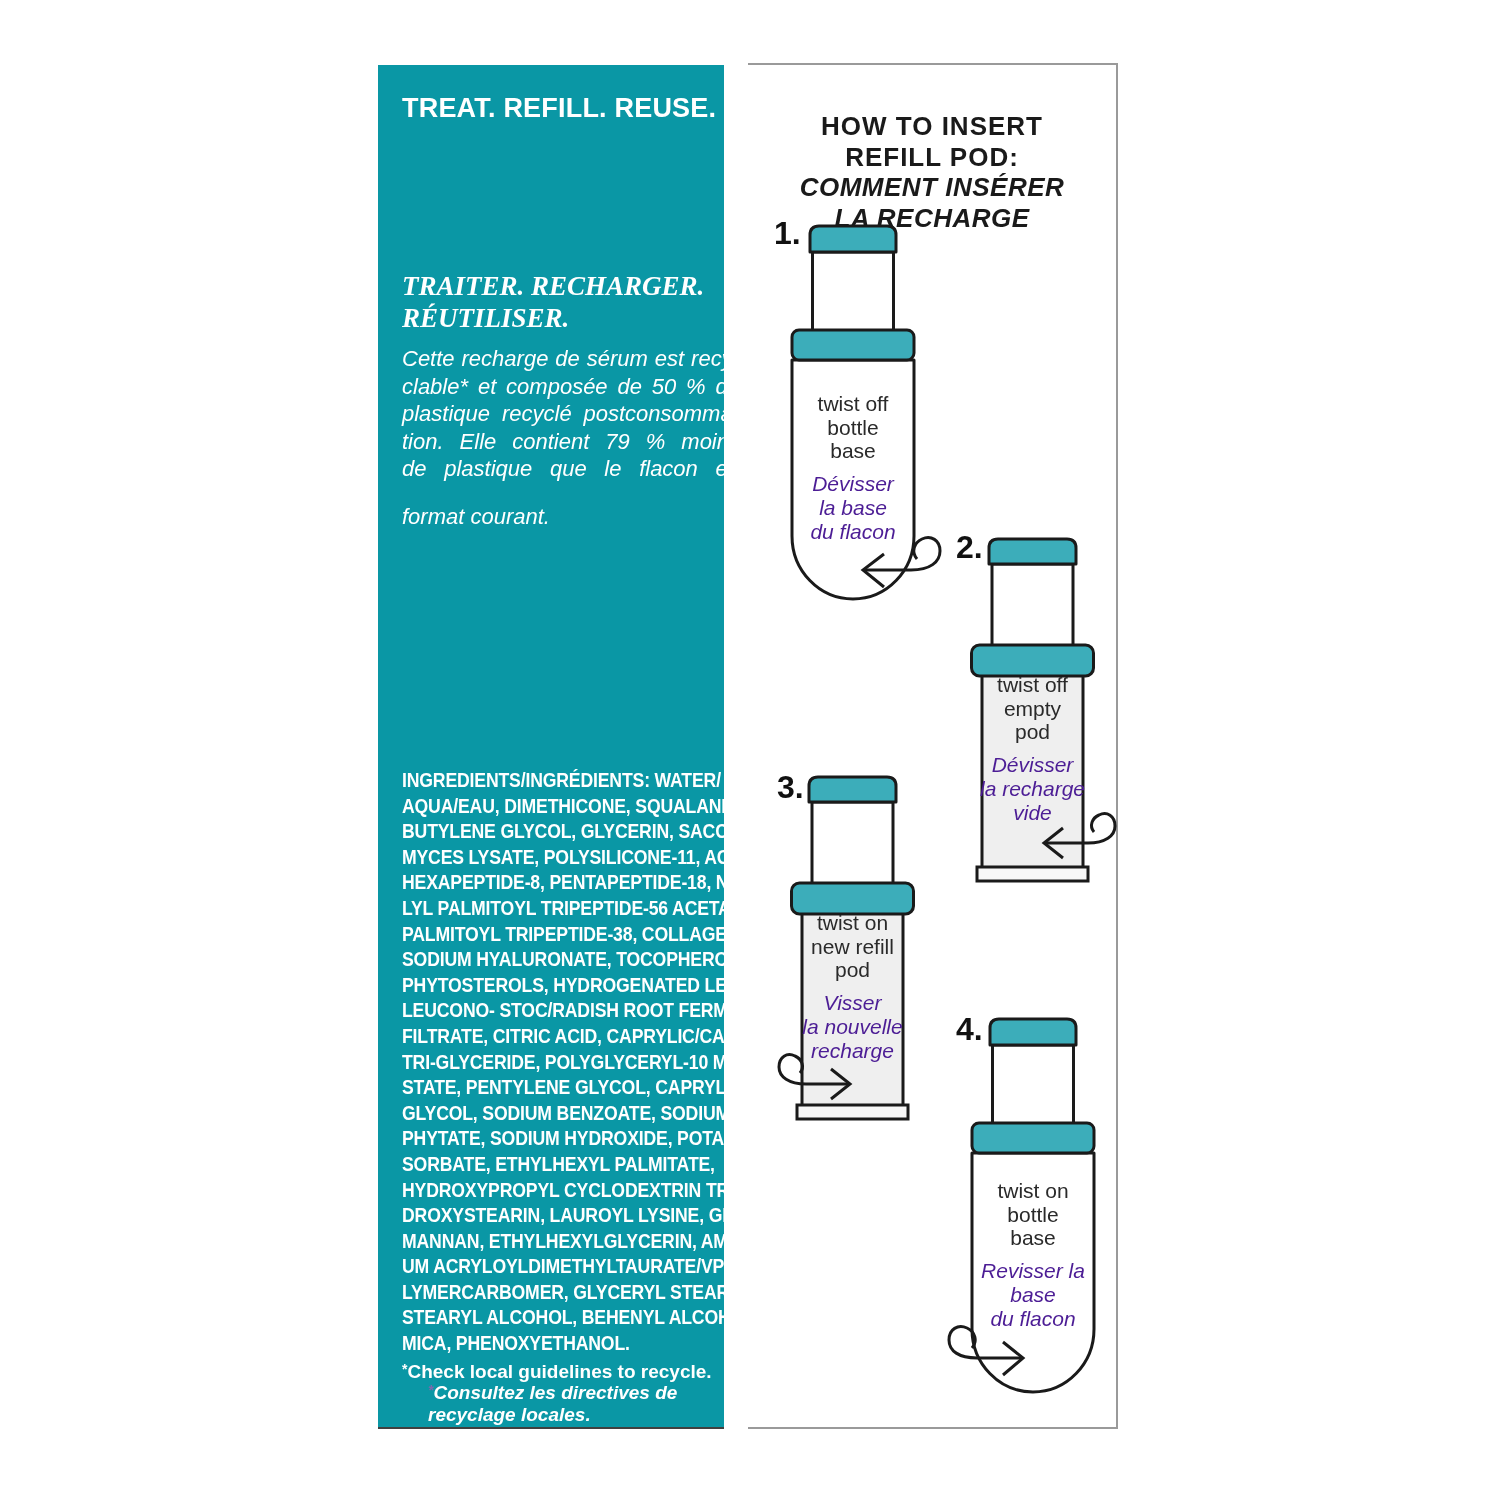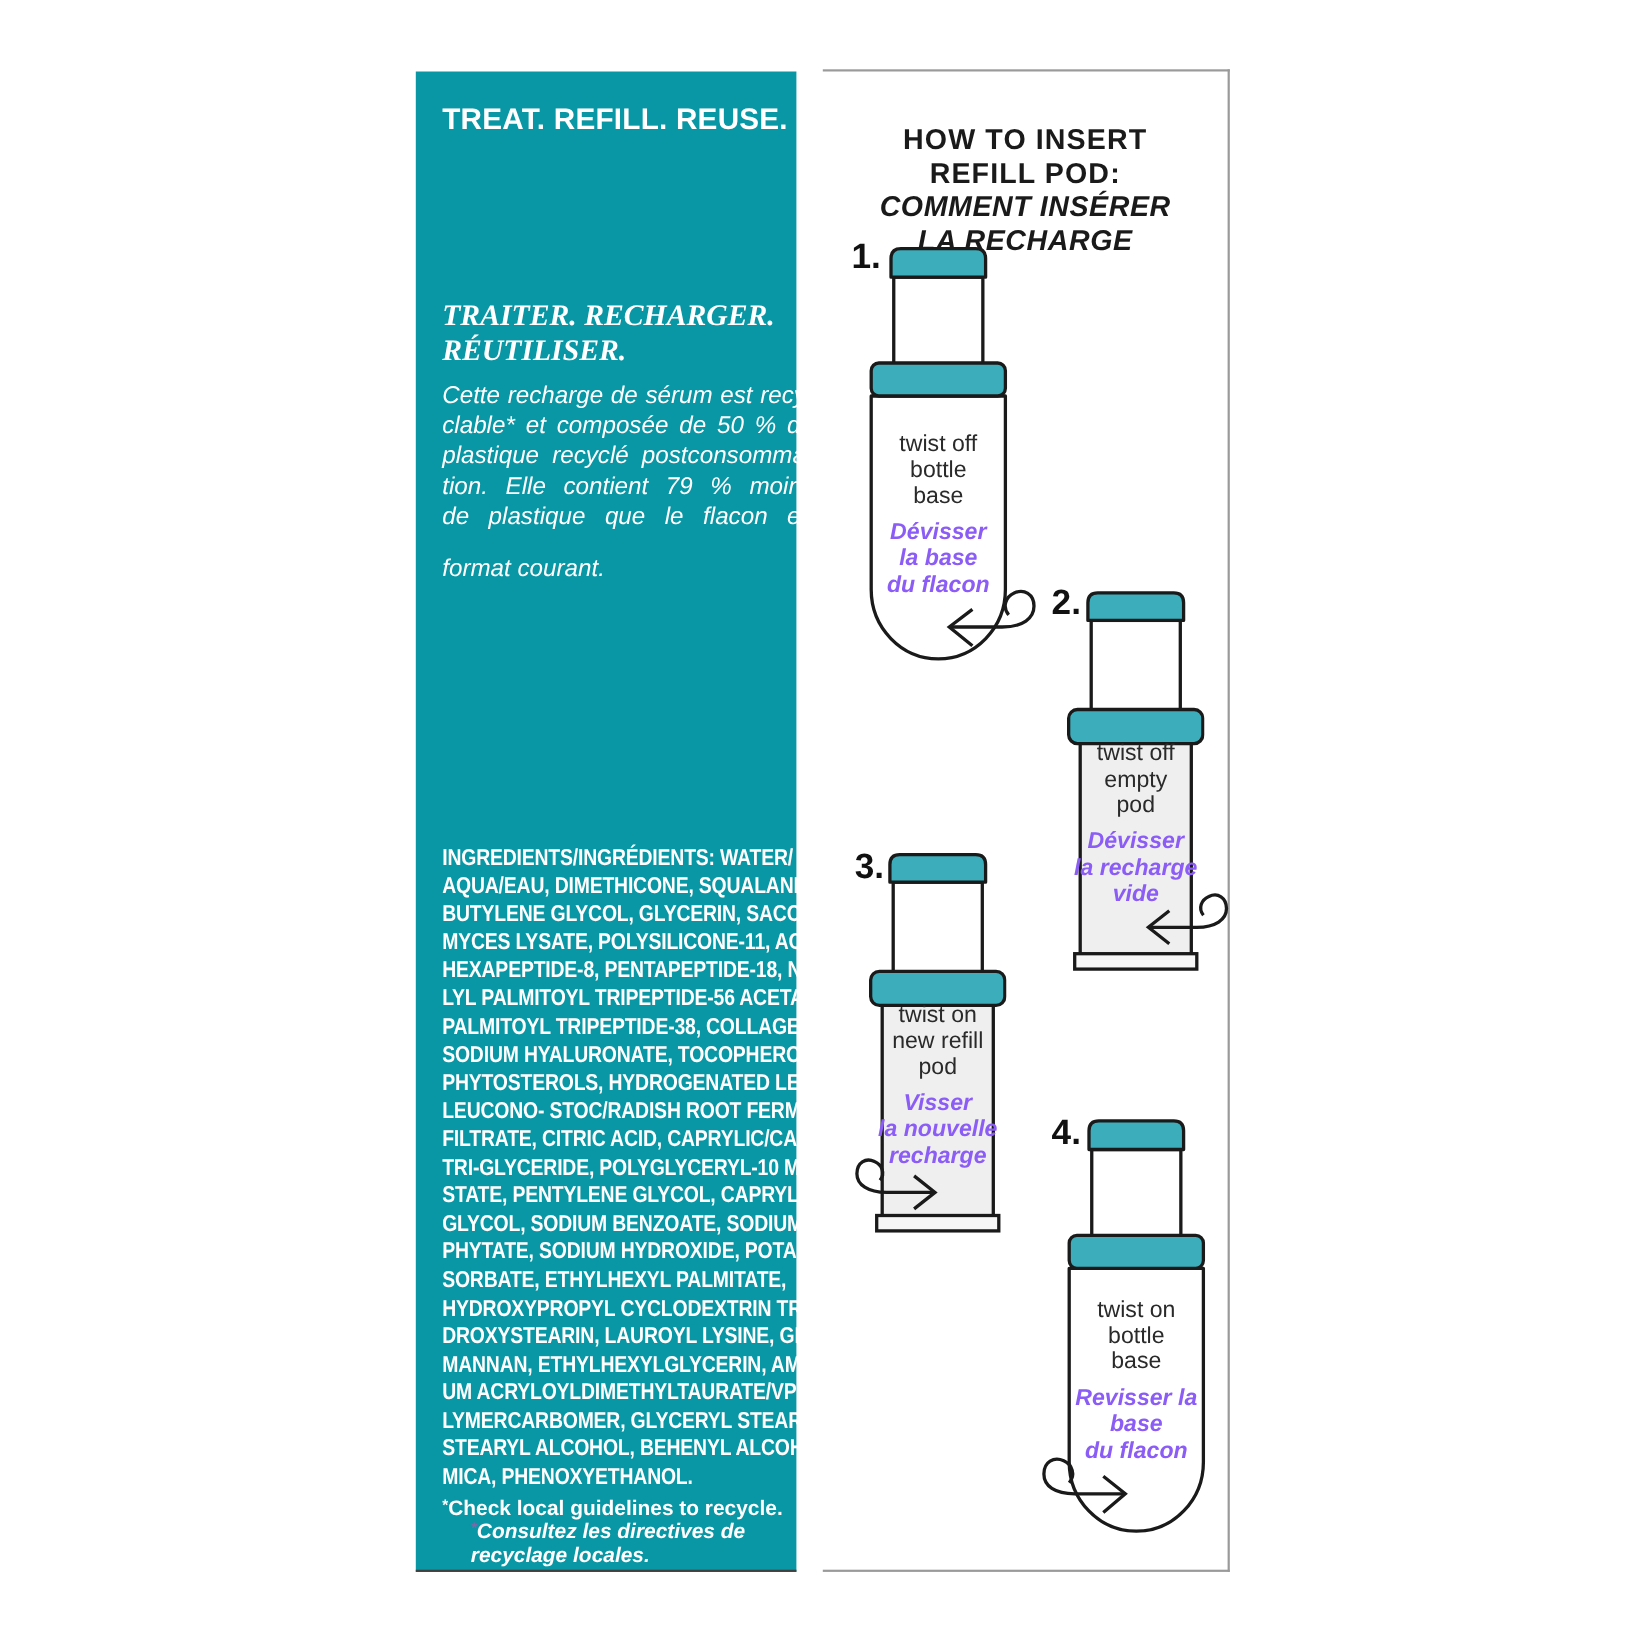--- a/index.html
+++ b/index.html
@@ -41,21 +41,21 @@
     position:absolute;left:370px;top:0;width:370px;height:1366px;background:#fff;
     border:2px solid #9a9a9a;border-left:none;box-sizing:border-box;color:#1a1a1a;
   }
   .rp-heading{position:absolute;left:0;top:30px;width:100%;text-align:center;margin-top:16px;}
   .rp-heading-en{white-space:pre-line;font-size:26px;font-weight:700;letter-spacing:1px;line-height:1.18;margin:0;}
   .rp-heading-fr{white-space:pre-line;font-size:26px;font-weight:700;font-style:italic;letter-spacing:.5px;line-height:1.18;margin:0;}
   .step-number{position:absolute;font-size:32px;font-weight:700;color:#111;}
   .bottle-svg{position:absolute;}
   .bottle-text{position:absolute;text-align:center;}
   .bt-en{white-space:pre-line;font-size:21px;line-height:1.12;color:#2a2a2a;}
-  .bt-fr{white-space:pre-line;font-size:21px;line-height:1.15;font-style:italic;color:#8b5cf6;margin-top:9px;font-weight:bold;}
+  .bt-fr{white-space:pre-line;font-size:21px;line-height:1.15;font-style:italic;color:#4c1d95;margin-top:9px;}
   .arrow-svg{position:absolute;}
 </style>
 </head>
 <body>
 
 <div class="stage">
   <div class="card">
 
     <div class="teal-panel">
       <div class="tp-heading-en">TREAT. REFILL. REUSE.</div>

